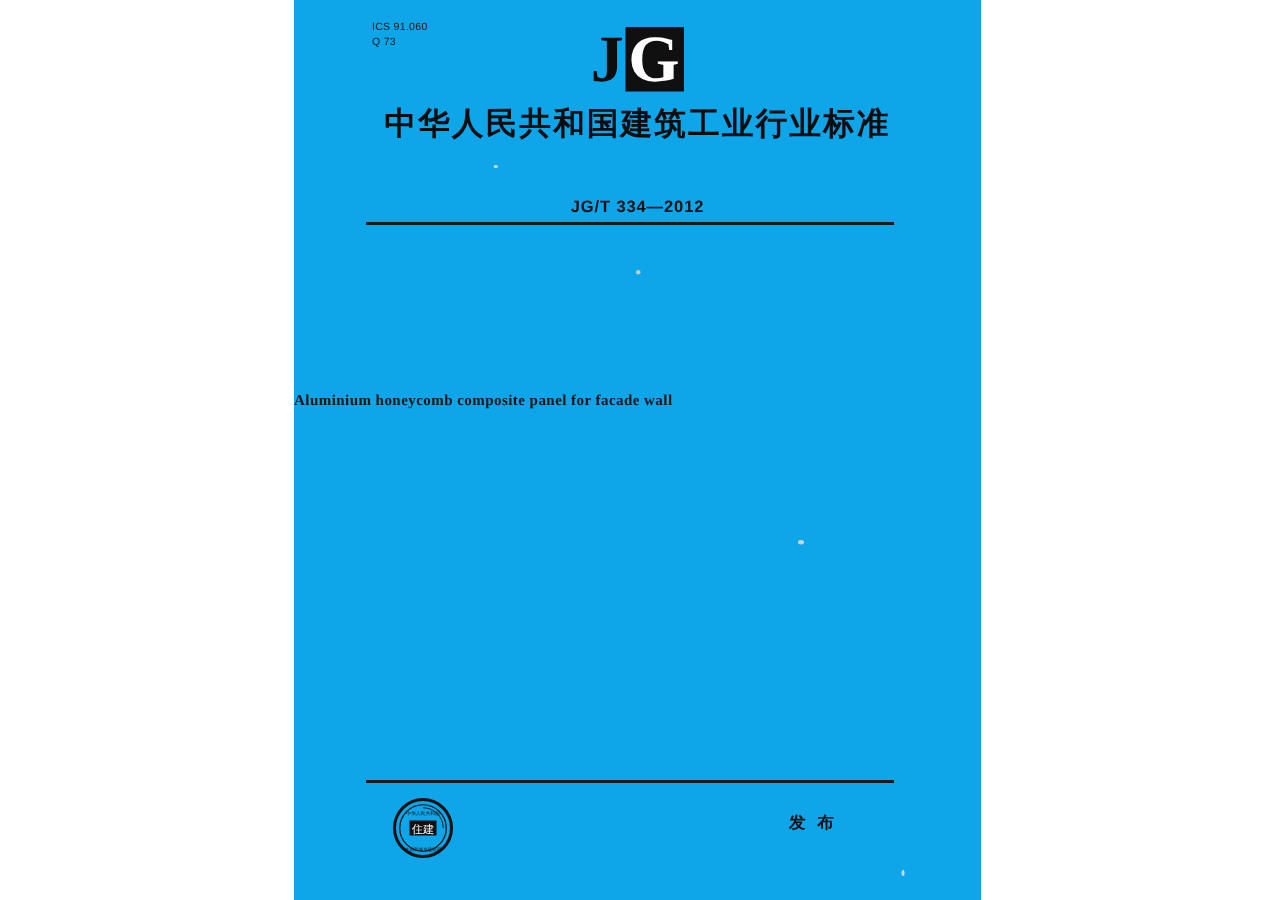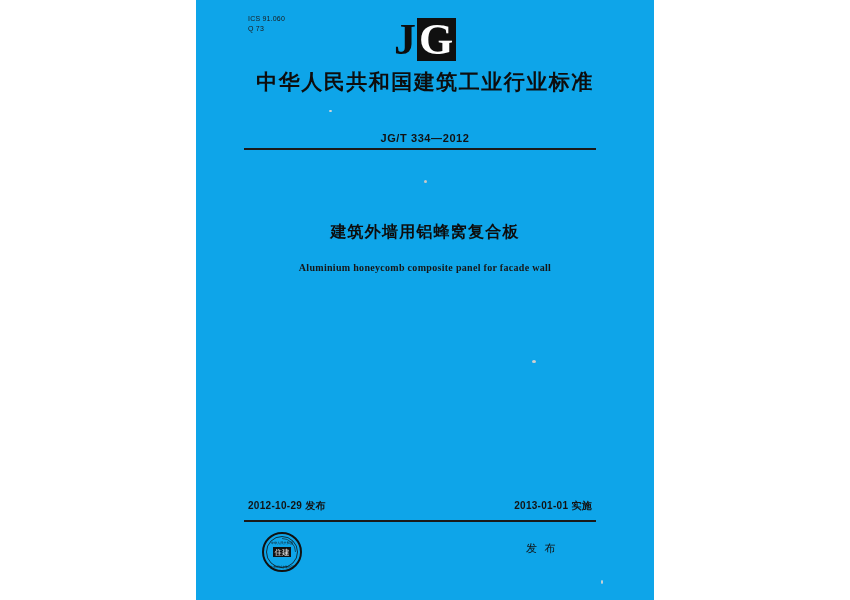--- a/index.html
+++ b/index.html
@@ -100,21 +100,20 @@
     font-weight: bold;
     font-size: 16px;
     letter-spacing: 1.2px;
     color: #0d0d0d;
   }
   .doc-title-en {
     position: absolute;
     left: 0;
     top: 262px;
     width: 100%;
-    text-align: center;
     font-family: "Liberation Serif", serif;
     font-weight: bold;
     font-size: 10px;
     letter-spacing: 0.3px;
     color: #161616;
   }
   .speck {
     position: absolute;
     background: #c8c8c8;
     border-radius: 50%;
@@ -180,21 +179,21 @@
     font-weight: bold;
     font-size: 11px;
     letter-spacing: 0.8px;
     color: #111111;
   }
   .issuer-publish {
     position: absolute;
     left: 268px;
     top: 11px;
     font-family: "DejaVu Serif", serif;
-    font-weight: normal;
+    font-weight: bold;
     font-size: 11px;
     letter-spacing: 2px;
     color: #111111;
   }
 </style>
 </head>
 <body>
 
 <div class="page">
   <div class="sheet-inner">
@@ -210,30 +209,25 @@
 
     <div class="std-title">中华人民共和国建筑工业行业标准</div>
 
     <div class="std-number">JG/T 334—2012</div>
 
     <div class="rule-top"></div>
 
     <div class="speck s3"></div>
     <div class="speck s1"></div>
 
-    <div class="doc-title-cn">建筑外墙用铝蜂窝复合板</div>
     <div class="doc-title-en">Aluminium honeycomb composite panel for facade wall</div>
 
     <div class="speck s2"></div>
     <div class="speck s4"></div>
 
-    <div class="date-row">
-      <div class="date-issue">2012-10-29 发布</div>
-      <div class="date-effective">2013-01-01 实施</div>
-    </div>
 
     <div class="rule-bottom"></div>
 
     <div class="issuer-row">
       <div class="emblem">
         <svg viewBox="0 0 40 40" width="40" height="40" aria-hidden="true">
           <circle cx="20" cy="20" r="19" fill="none" stroke="#111111" stroke-width="2"></circle>
           <circle cx="20" cy="20" r="15.5" fill="none" stroke="#111111" stroke-width="0.8"></circle>
           <path d="M20 6.5 A13.5 13.5 0 0 1 33.5 20" fill="none" stroke="#111111" stroke-width="0.6"></path>
           <text x="20" y="11.5" font-size="3.2" text-anchor="middle" fill="#111111" font-family="DejaVu Serif, serif">中华人民共和国</text>

